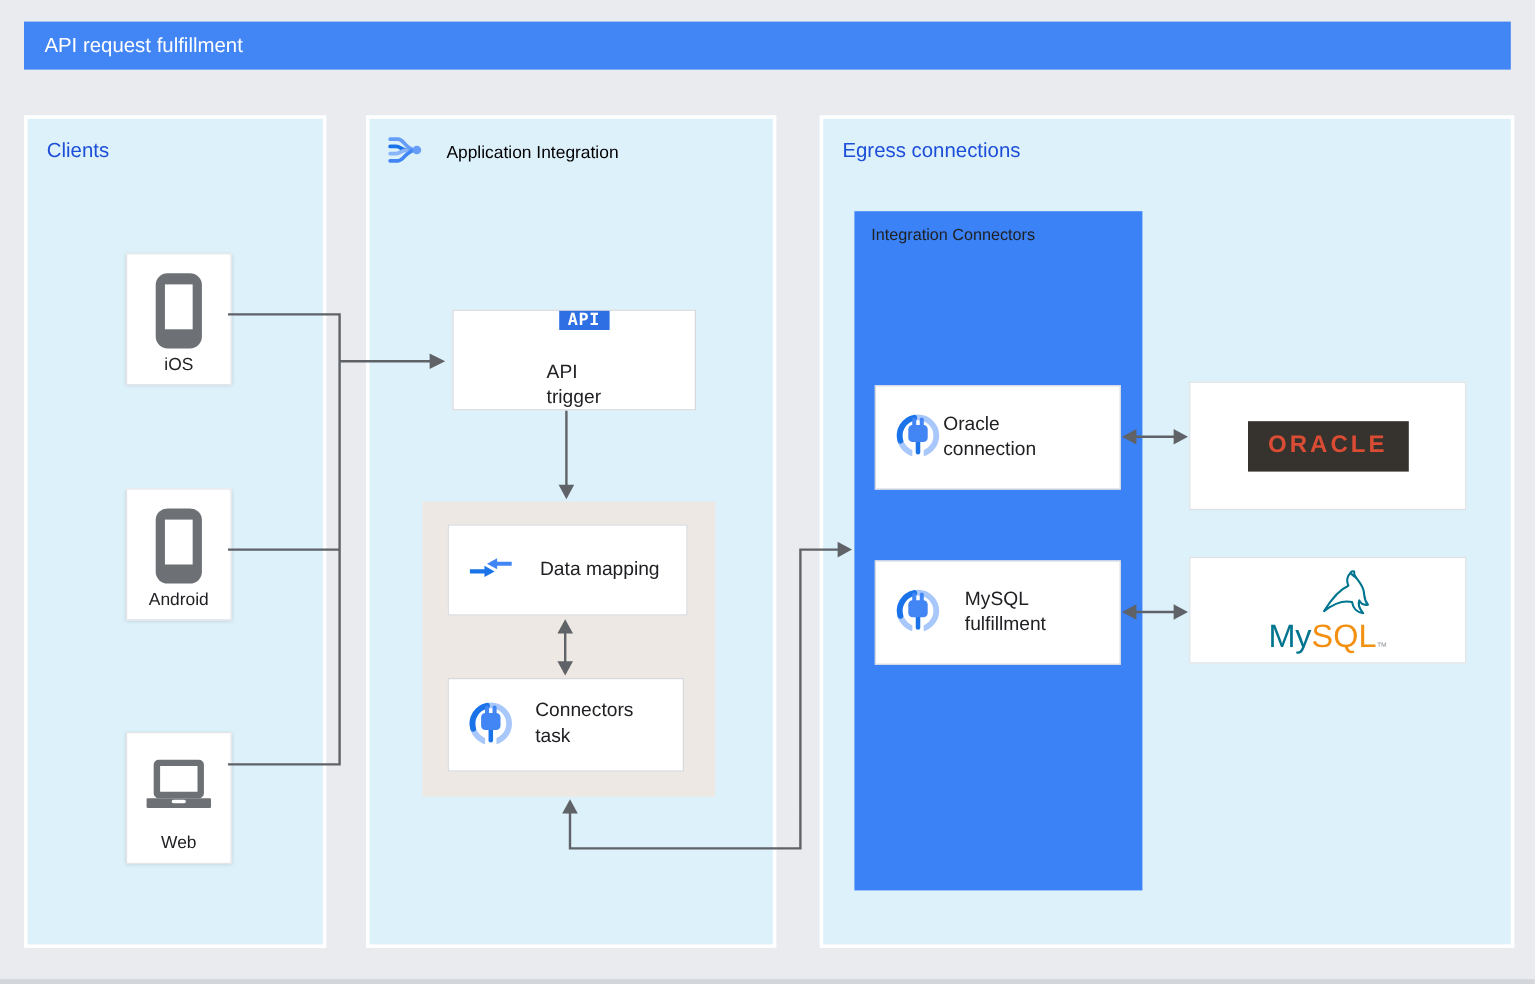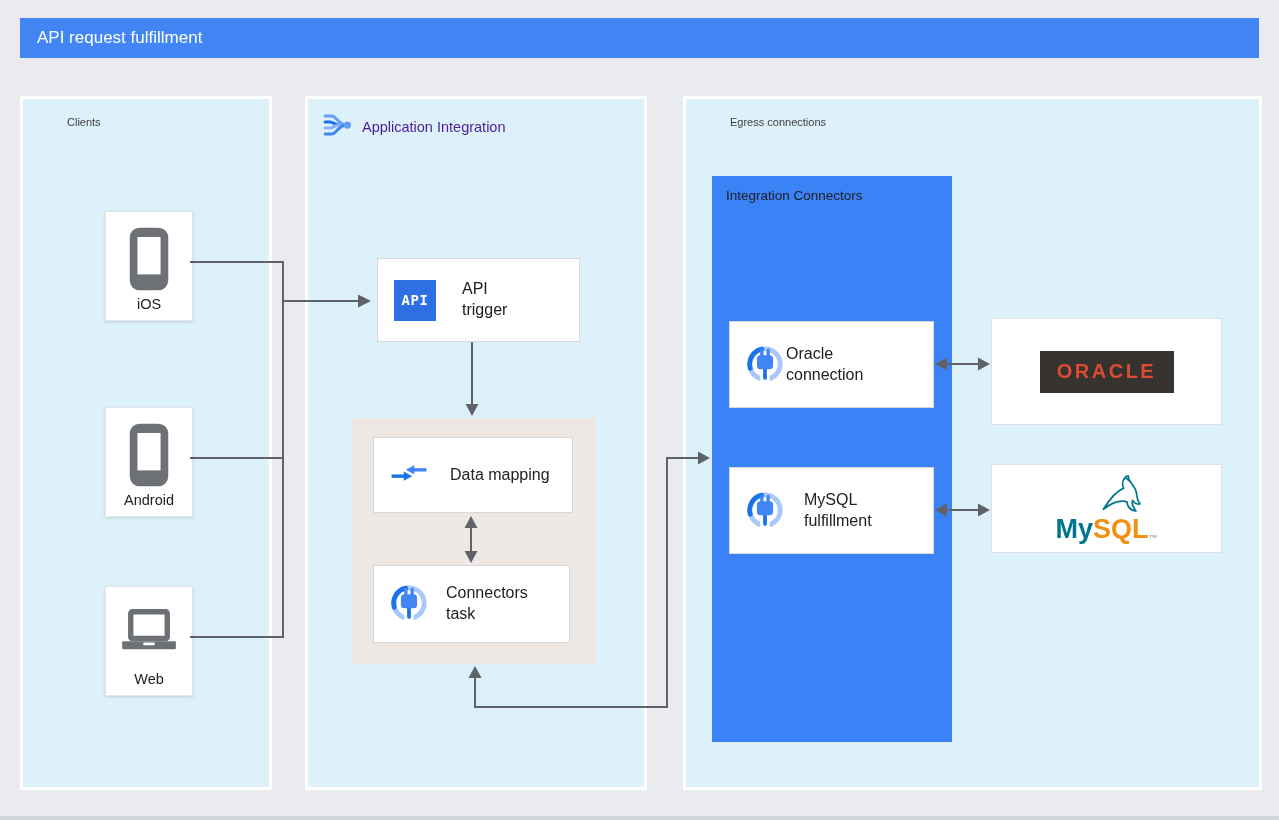--- a/index.html
+++ b/index.html
@@ -5,41 +5,41 @@
   * { margin:0; padding:0; box-sizing:border-box; }
   html,body { width:1279px; height:820px; }
   body { font-family:"Liberation Sans", sans-serif; background:#E8EAED; }
   #stage { position:relative; width:1279px; height:820px; background:#E9EBEE; overflow:hidden; }
   #bottom-edge { position:absolute; left:0; bottom:0; width:1279px; height:4px; background:#d2d5d9; }
 
   .banner { position:absolute; left:20px; top:18px; width:1239px; height:40px;
             background:#4285F4; color:#fff; font-size:17px; line-height:40px; padding-left:17px; }
 
   .panel { position:absolute; top:96px; height:694px; background:#DDF1FB; border:3px solid #ffffff; }
-  .panel-title { position:absolute; left:16px; top:17px; font-size:11px; color:#404040;margin-left:28px; }
+  .panel-title { position:absolute; left:16px; top:17px; font-size:17px; color:#1d4ed8; }
   #panel-clients { left:20px; width:252px; }
   #panel-integration { left:305px; width:342px; }
   #panel-egress { left:683px; width:579px; }
 
   .panel-header { position:absolute; left:14px; top:11px; display:flex; align-items:center; gap:10px; }
-  .panel-header .ptitle { font-size:14.5px; color:#4c1d95; }
+  .panel-header .ptitle { font-size:14.5px; color:#000000;margin-left:10px; }
 
   .client-card { position:absolute; left:82px; width:88px; height:110px; background:#fff;
                  border:1px solid #e3e5e8; box-shadow:0 1px 3px rgba(60,64,67,.18);
                  display:flex; flex-direction:column; align-items:center; justify-content:flex-end; padding-bottom:8px; }
   .client-card .cicon { position:absolute; top:14px; left:0; right:0; display:flex; justify-content:center; }
   .client-card .clabel { font-size:14.5px; color:#202124; }
   #card-ios { top:112px; }
   #card-android { top:308px; }
-  #card-web { top:487px; }
+  #card-web { top:511px; }
 
   
   .node { position:absolute; background:#fff; border:1px solid #d5d8dc; display:flex; align-items:center; z-index:10; }
   .node .nlabel { font-size:16px; color:#202124; line-height:1.3; }
-  #node-api-trigger { left:377px; top:258px; width:203px; height:84px; padding-left:16px; gap:26px; }
+  #node-api-trigger { left:377px; top:258px; width:203px; height:84px; padding-left:16px; gap:26px;flex-direction:column; }
   #node-data-mapping { left:373px; top:437px; width:200px; height:76px; padding-left:16px; gap:22px; }
   #node-connectors-task { left:373px; top:565px; width:197px; height:78px; padding-left:14px; gap:16px; }
   #node-oracle-conn { left:729px; top:321px; width:205px; height:87px; padding-left:14px; }
   #node-mysql-conn { left:729px; top:467px; width:205px; height:87px; padding-left:14px; gap:18px; }
   .wrap60 { width:62px; }
   .wrap95 { width:95px; }
   .wrap105 { width:105px; }
 
   .api-chip { width:42px; height:41px; background:#2E6FE3; color:#fff; display:flex; align-items:center; justify-content:center;
               font-family:"DejaVu Sans Mono", monospace; font-weight:bold; font-size:14px; letter-spacing:0.5px; }
@@ -48,21 +48,21 @@
   .container-yellow { position:absolute; left:712px; top:176px; width:240px; height:566px; background:#3b82f6; z-index:2; }
   .container-yellow .ytitle { position:absolute; left:14px; top:12px; font-size:13.5px; color:#202124; }
 
   .logo-card { position:absolute; background:#fff; border:1px solid #dde0e3; display:flex; align-items:center; justify-content:center; z-index:10; }
   #card-oracle-logo { left:991px; top:318px; width:231px; height:107px; }
   #card-mysql-logo { left:991px; top:464px; width:231px; height:89px; }
   .oracle-box { background:#36322D; width:134px; height:42px; display:flex; align-items:center; justify-content:center; }
   .oracle-text { color:#DB4C35; font-size:20px; font-weight:bold; letter-spacing:2.5px; }
   .mysql-logo { position:relative; display:flex; flex-direction:column; align-items:center; }
   .mysql-dolphin { position:relative; left:14px; margin-bottom:-6px; }
-  .mysql-text { font-size:27px; font-weight:bold; line-height:1; }
+  .mysql-text { font-size:27px; font-weight:normal; line-height:1; }
   .mysql-my { color:#00758F; }
   .mysql-sql { color:#F29111; }
   .mysql-tm { font-size:9px; color:#9aa0a6; vertical-align:bottom; }
 
   svg.overlay { position:absolute; left:0; top:0; z-index:5; pointer-events:none; }
   .cline { fill:none; stroke:#5F6368; stroke-width:2; }
   .chead { fill:#5F6368; stroke:none; }
 </style>
 </head>
 <body>

